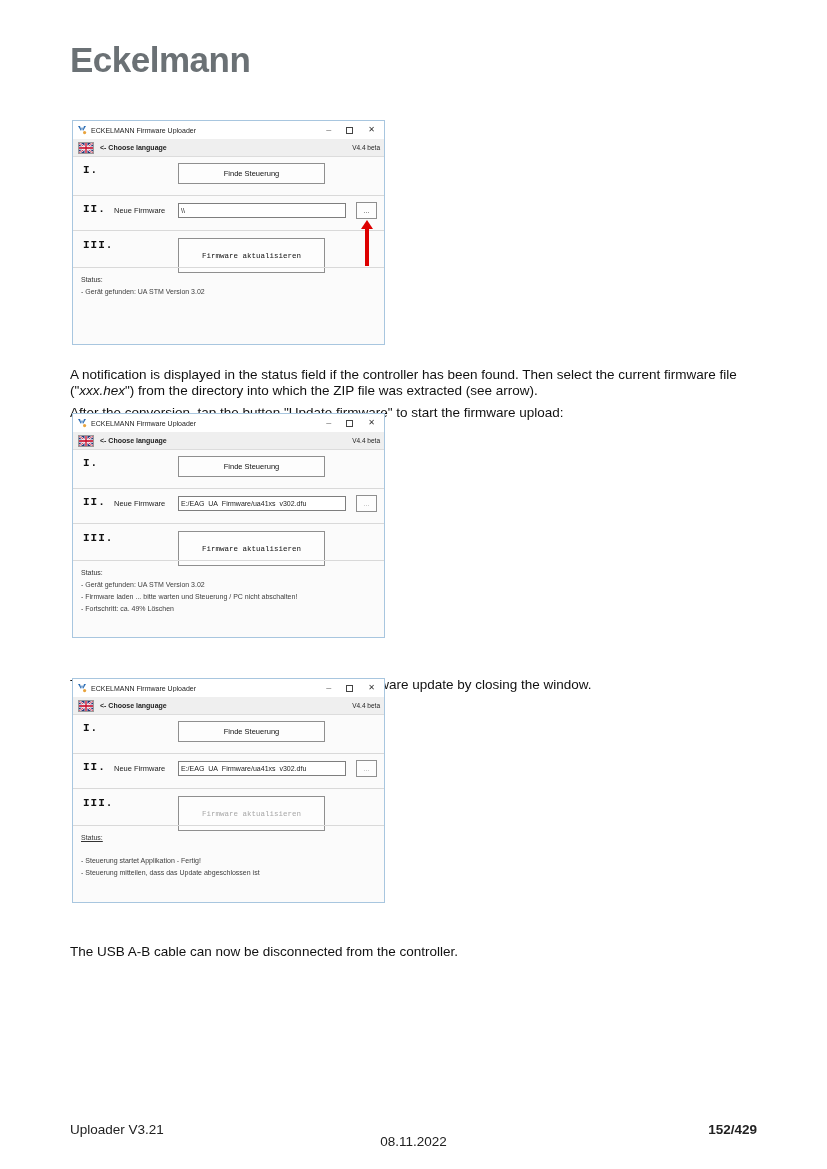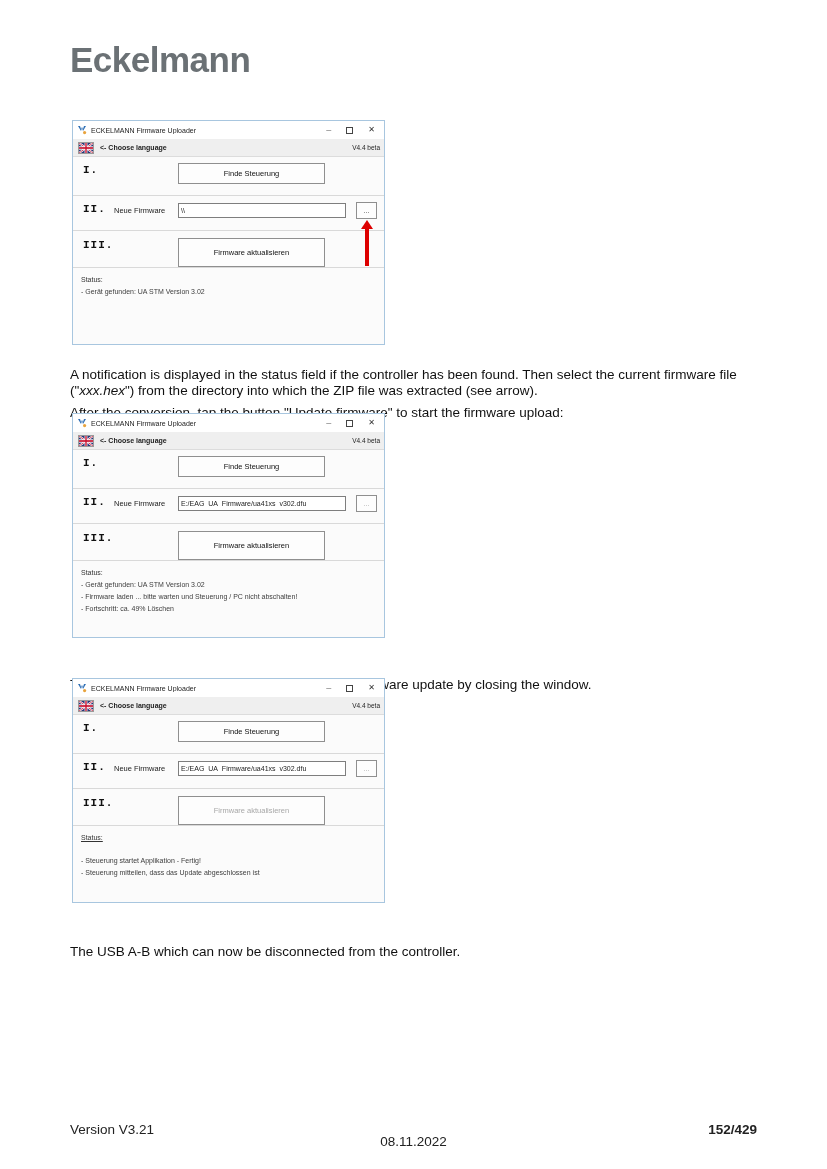--- a/index.html
+++ b/index.html
@@ -64,21 +64,21 @@
   .n1{top:7px;} .n2{top:46px;text-align:center;} .n3{top:82px;}
   .hr{position:absolute;left:0;right:0;height:1px;background:#d9d9d9;}
   .hr1{top:38px;} .hr2{top:73px;} .hr3{top:110px;}
 
   .btn{
     position:absolute;background:#fdfdfd;border:1px solid #8f8f8f;
     box-sizing:border-box;display:flex;align-items:center;justify-content:center;
     font-size:7.5px;color:#111;cursor:default;
   }
   .btn-find{left:105px;top:6px;width:147px;height:21px;}
-  .btn-update{left:105px;top:81px;width:147px;height:29px;}
+  .btn-update{left:105px;top:81px;width:147px;height:35px;font-family:Liberation Mono, monospace;}
   .fw-label{position:absolute;left:41px;top:49px;font-size:7.5px;color:#222;}
   .fw-input{
     position:absolute;left:105px;top:46px;width:168px;height:15px;
     background:#fff;border:1px solid #7e7e7e;box-sizing:border-box;
     font-family:"Liberation Sans",sans-serif;font-size:7px;color:#222;
     padding:0 2px;white-space:nowrap;overflow:hidden;
   }
   .btn-browse{left:283px;top:45px;width:21px;height:17px;font-size:8px;}
   #win1 .btn-browse{color:#555;}
   #win2 .btn-browse,#win3 .btn-browse{color:#b0b0b0;}
@@ -251,19 +251,19 @@
     <div class="status">
       <div class="status-title">Status:</div>
       <ul class="status-lines">
         <li>- Steuerung startet Applikation - Fertig!</li>
         <li>- Steuerung mitteilen, dass das Update abgeschlossen ist</li>
       </ul>
     </div>
   </div>
 </div>
 
-<p class="para" id="p4">The USB A-B which can now be disconnected from the controller.</p>
+<p class="para" id="p4">The USB A-B cable can now be disconnected from the controller.</p>
 
 <div class="footer">
   <span class="f-center">08.11.2022</span>
-  <span class="f-left">Version V3.21</span>
+  <span class="f-left">Uploader V3.21</span>
   <span class="f-right">152/429</span>
 </div>
 
 </body></html>

